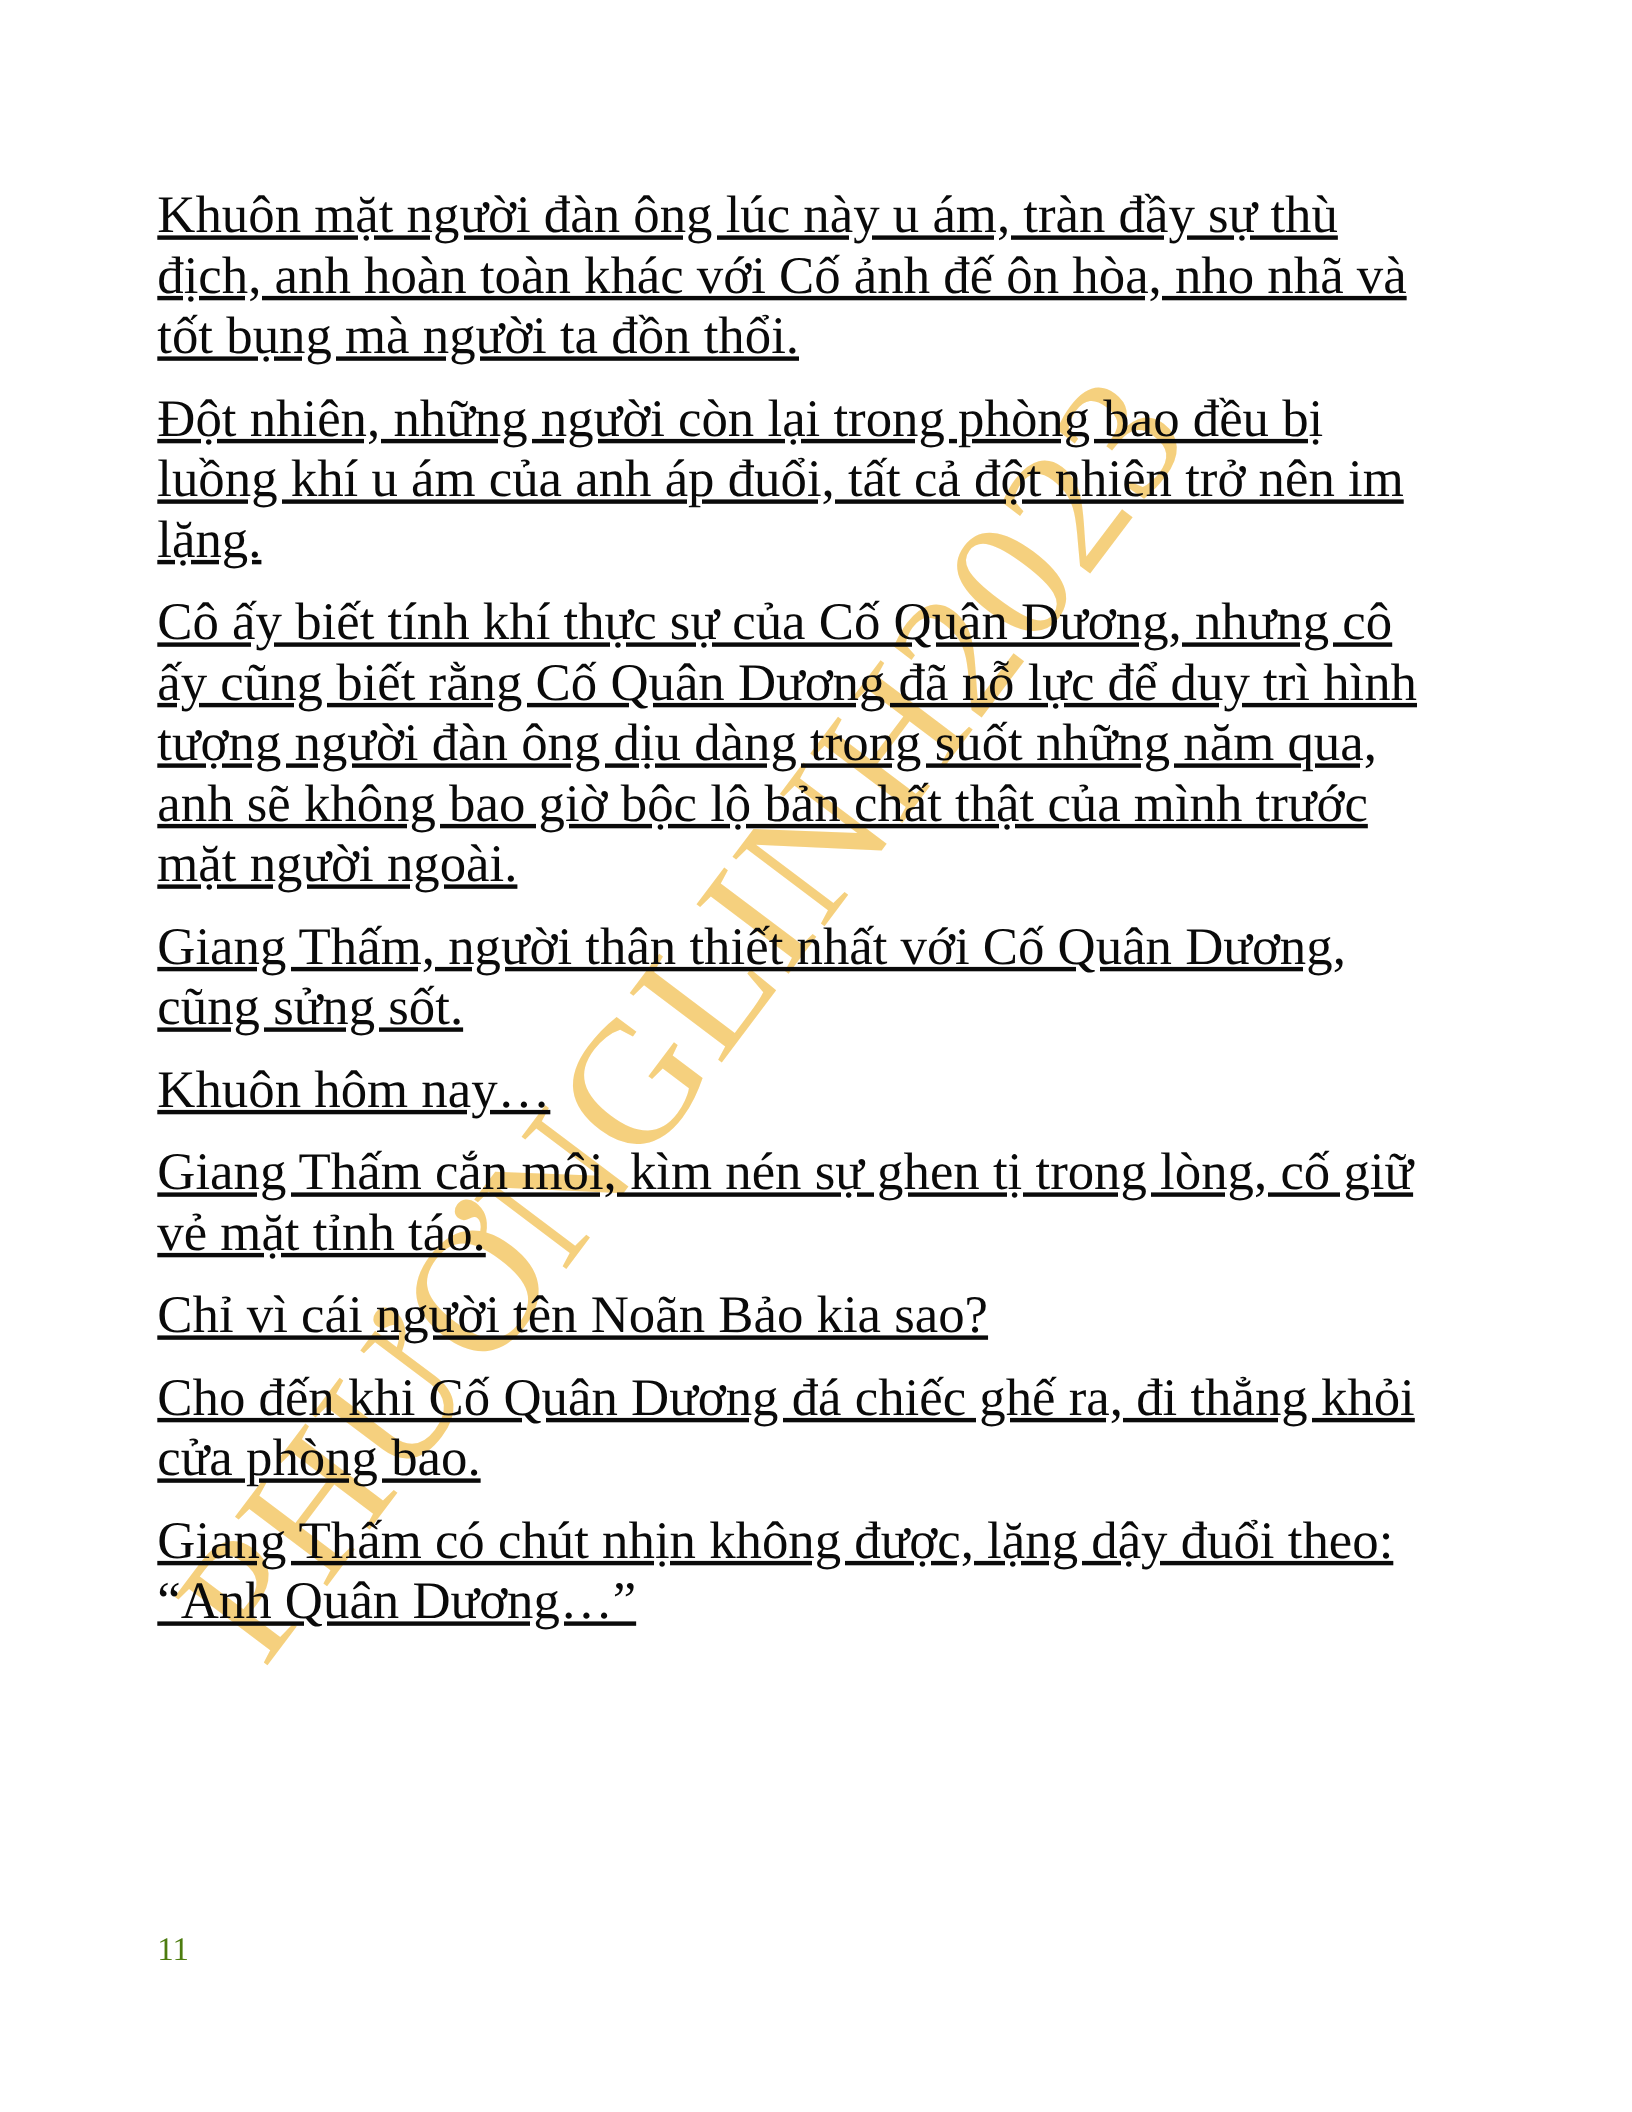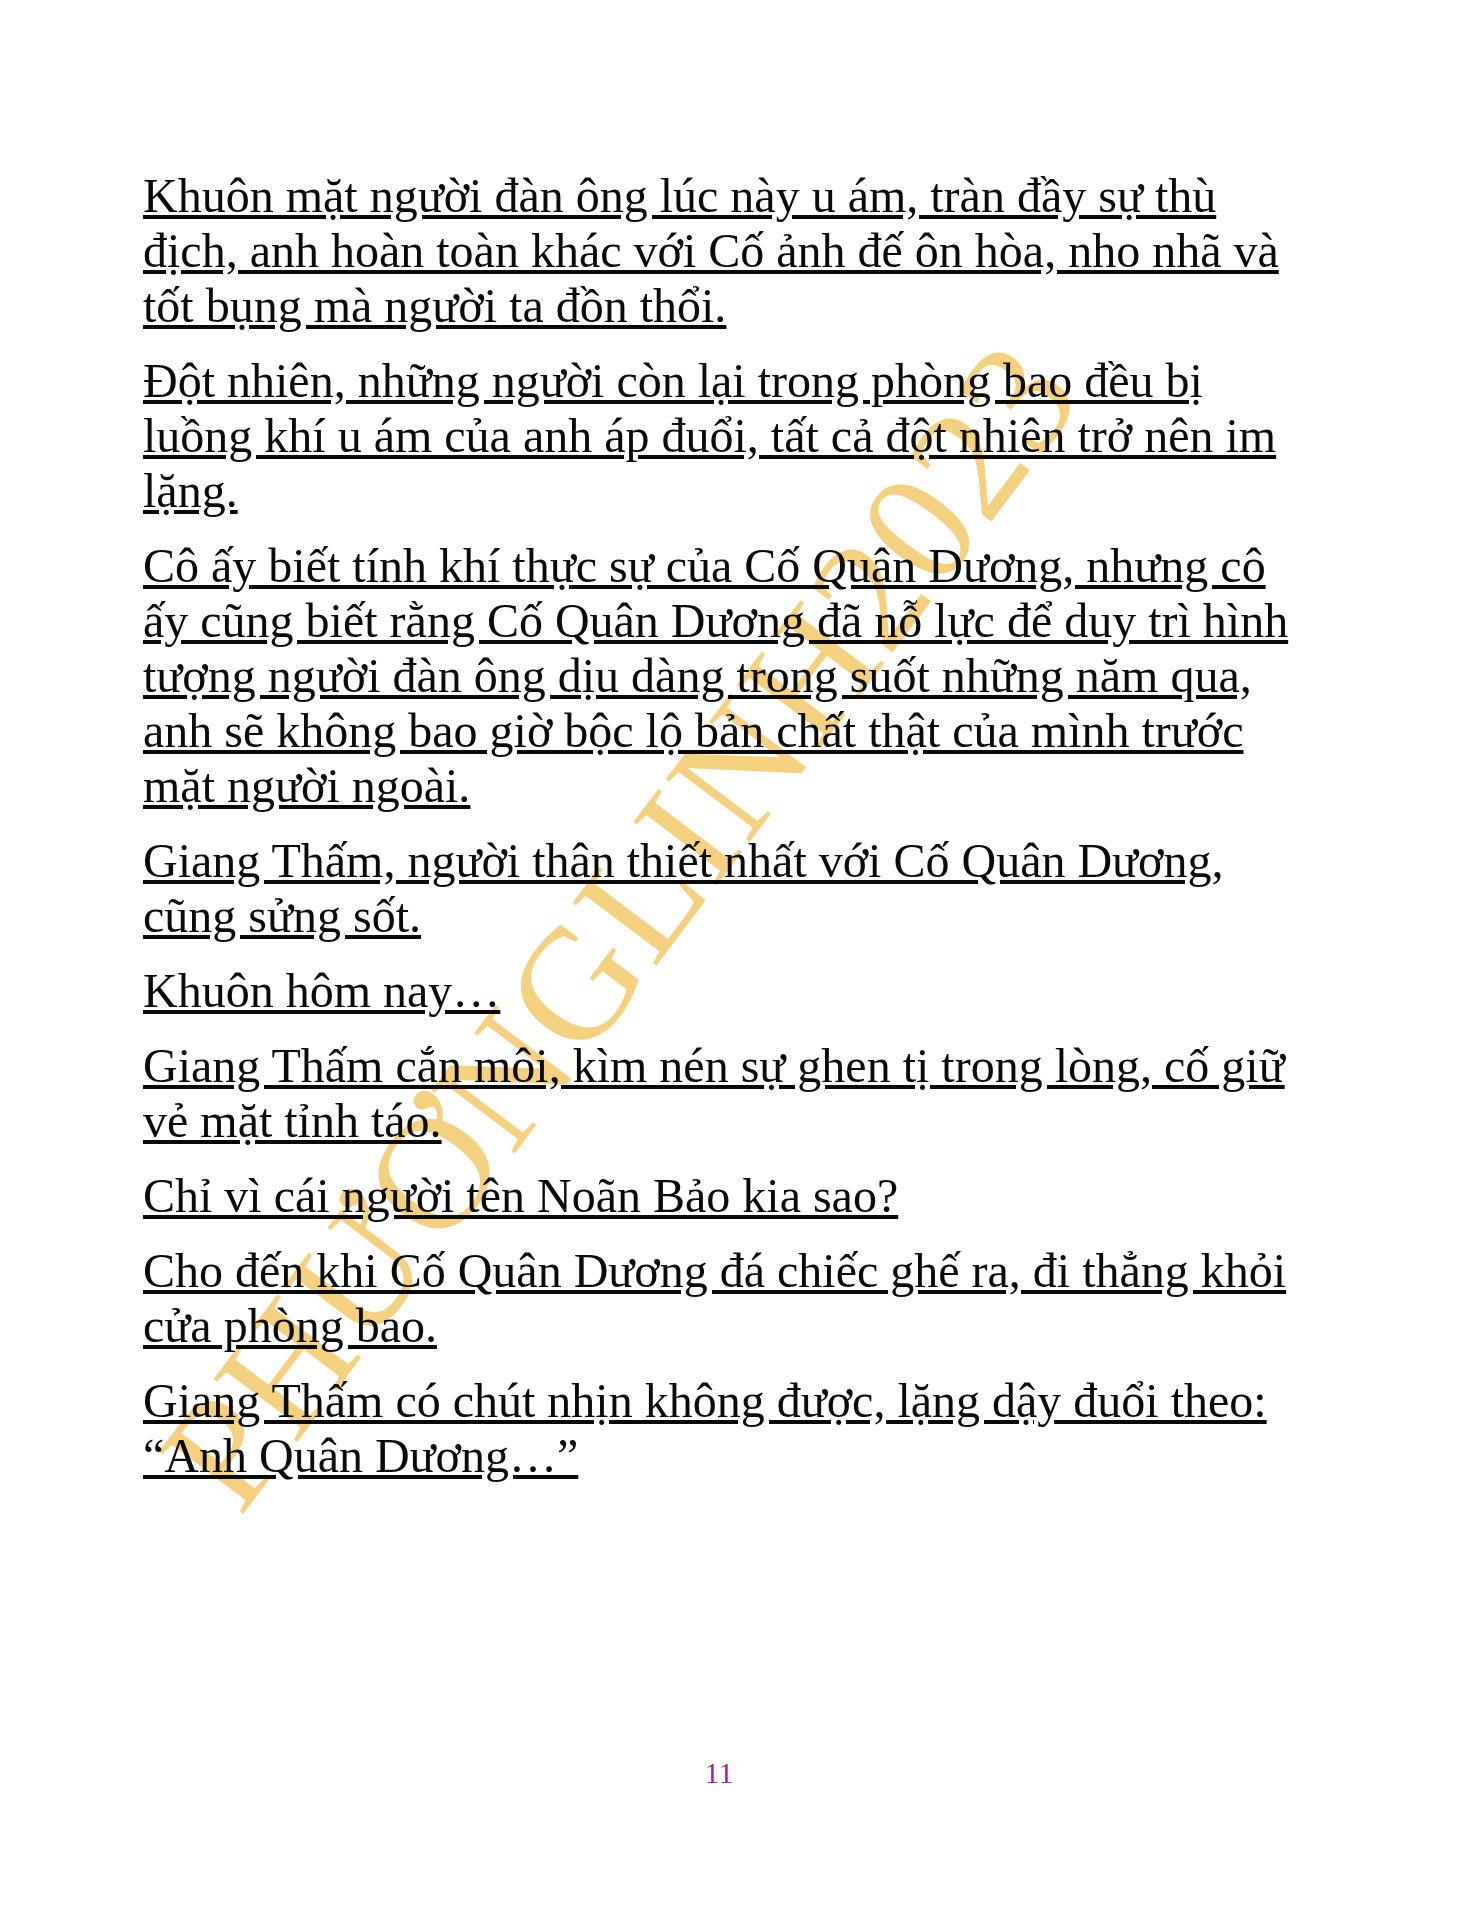--- a/index.html
+++ b/index.html
@@ -45,23 +45,23 @@
   .content p {
     margin: 0 0 20px 0;
     padding: 0;
     text-decoration: underline;
   }
   .pagenum {
     position: absolute;
     left: 143px;
     width: 1152px;
     top: 1756px;
-    text-align: center;
+    text-align: left;
     z-index: 1;
-    color: #a21caf;
+    color: #4d7c0f;
     font-size: 30px;
     line-height: 34px;
   }
 </style>
 </head>
 <body>
 
 <div class="page">
 
   <div class="watermark" style="color: rgb(245, 205, 116);">PHƯƠNGLINH2023</div>

